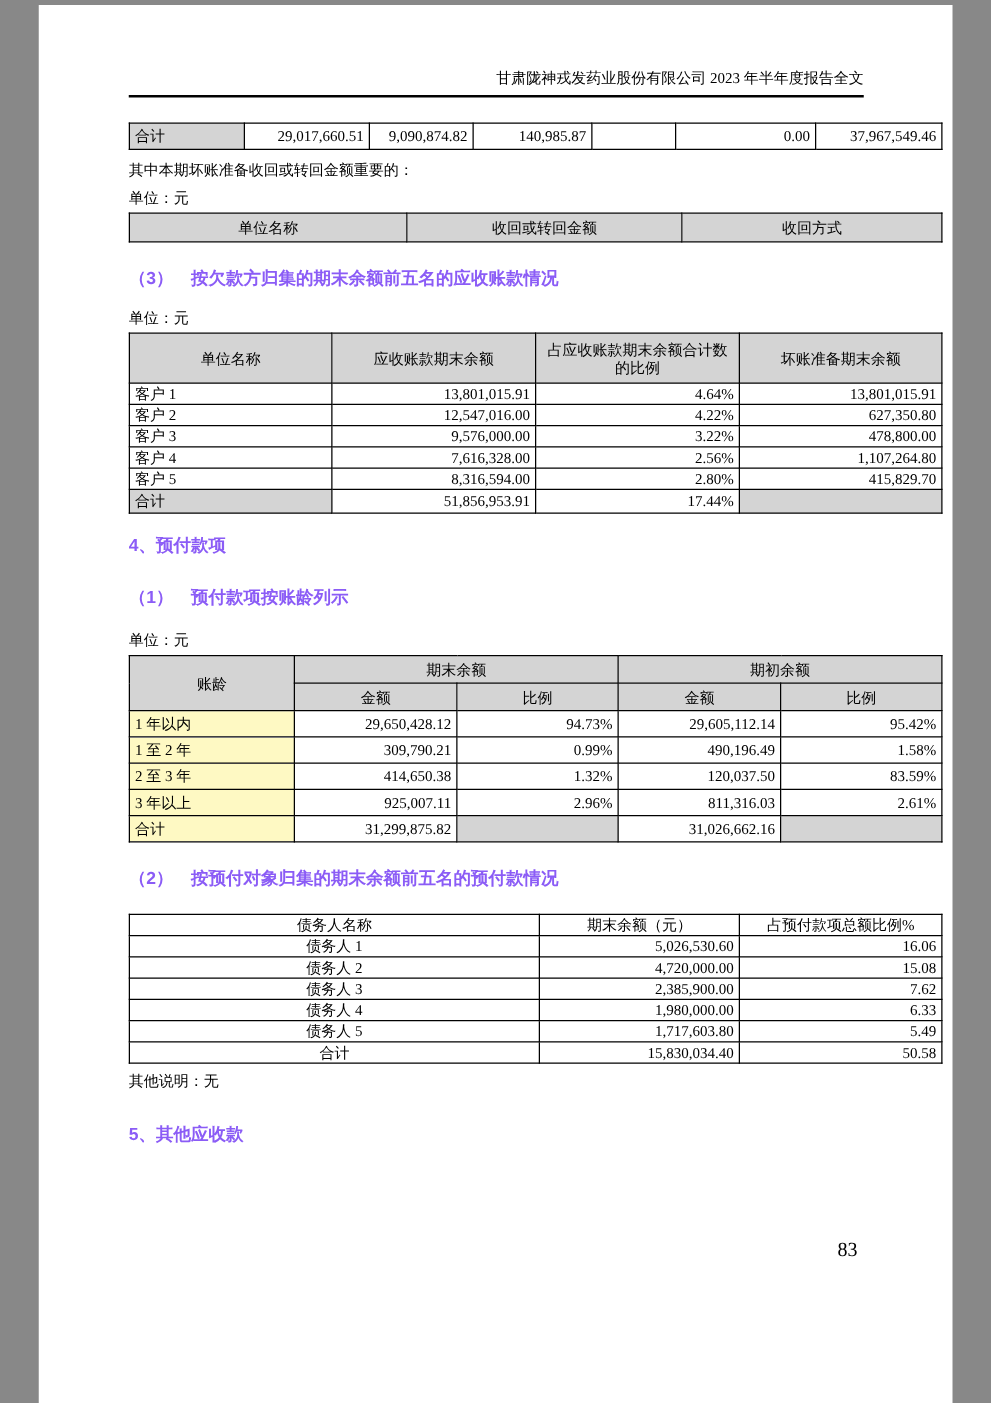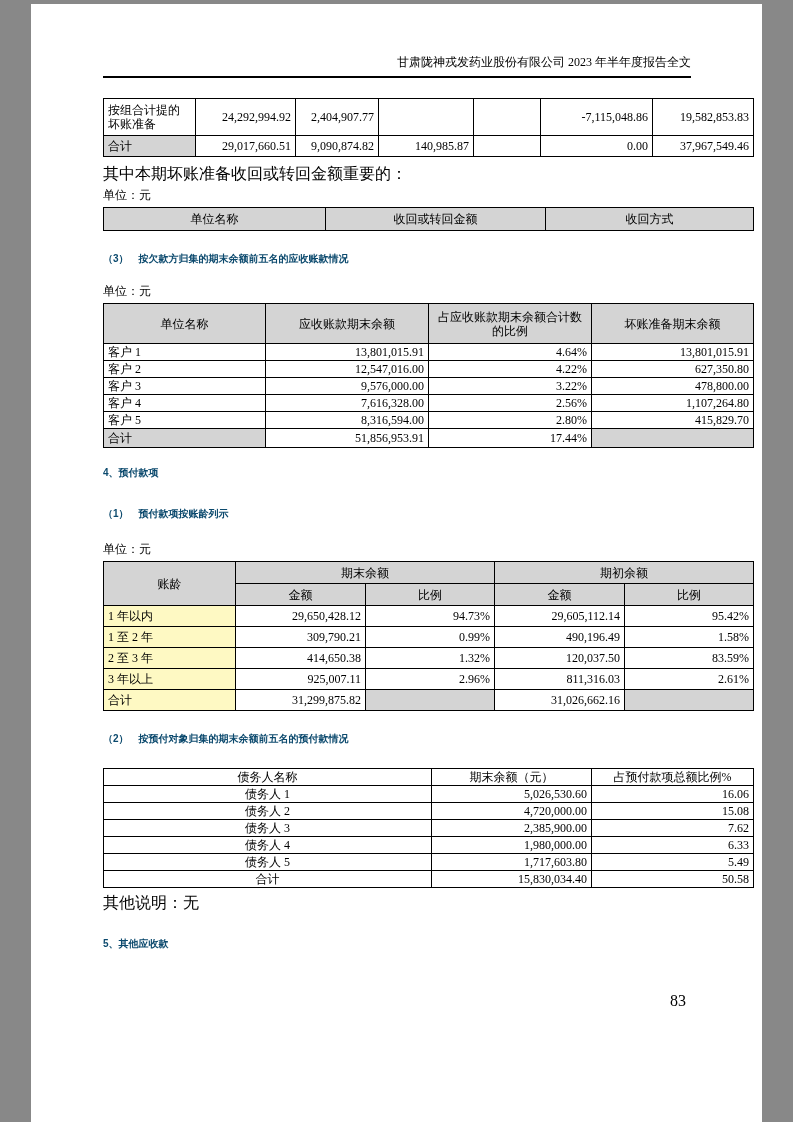--- a/index.html
+++ b/index.html
@@ -9,26 +9,26 @@
     background:#ffffff; overflow:hidden;
     font-family:"Liberation Serif","DejaVu Serif",serif; color:#000;
   }
   .content { margin-left:72px; margin-right:71px; }
 
   .doc-header {
     padding-top:50px; padding-bottom:6px; border-bottom:2px solid #000;
     text-align:right; font-size:12px; line-height:16px;
   }
 
-  .note { font-size:16px; line-height:15px; }
+  .note { font-size:12px; line-height:15px; }
   .unit { font-size:12px; line-height:15px; text-align:left; }
 
   h2.sec, h3.sub {
     font-family:"Liberation Sans","DejaVu Sans",sans-serif;
-    font-size:10px; font-weight:bold; line-height:16px; color:#0c4a6e;
+    font-size:14px; font-weight:bold; line-height:16px; color:#8b5cf6;
   }
 
   table.tbl {
     width:100%; border-collapse:collapse; table-layout:fixed;
     border:1.5px solid #000;
   }
   table.tbl td {
     border:1px solid #000; font-size:12px; line-height:14px;
     padding:1px 4px; overflow:hidden; vertical-align:middle;
     word-break:break-all;
@@ -67,29 +67,20 @@
       <colgroup>
         <col style="width:92px">
           <col style="width:100px">
           <col style="width:83px">
         <col style="width:95px">
           <col style="width:67px">
           <col style="width:112px">
           <col style="width:101px">
       </colgroup>
       <tbody>
-          <tr class="h37">
-        <td class="l">按组合计提的坏账准备</td>
-        <td class="r">24,292,994.92</td>
-        <td class="r">2,404,907.77</td>
-        <td class="r"></td>
-        <td class="r"></td>
-        <td class="r">-7,115,048.86</td>
-        <td class="r">19,582,853.83</td>
-      </tr>
       <tr class="h21">
         <td class="l g">合计</td>
         <td class="r">29,017,660.51</td>
         <td class="r">9,090,874.82</td>
         <td class="r">140,985.87</td>
         <td class="r"></td>
         <td class="r">0.00</td>
         <td class="r">37,967,549.46</td>
       </tr>
     </tbody>

